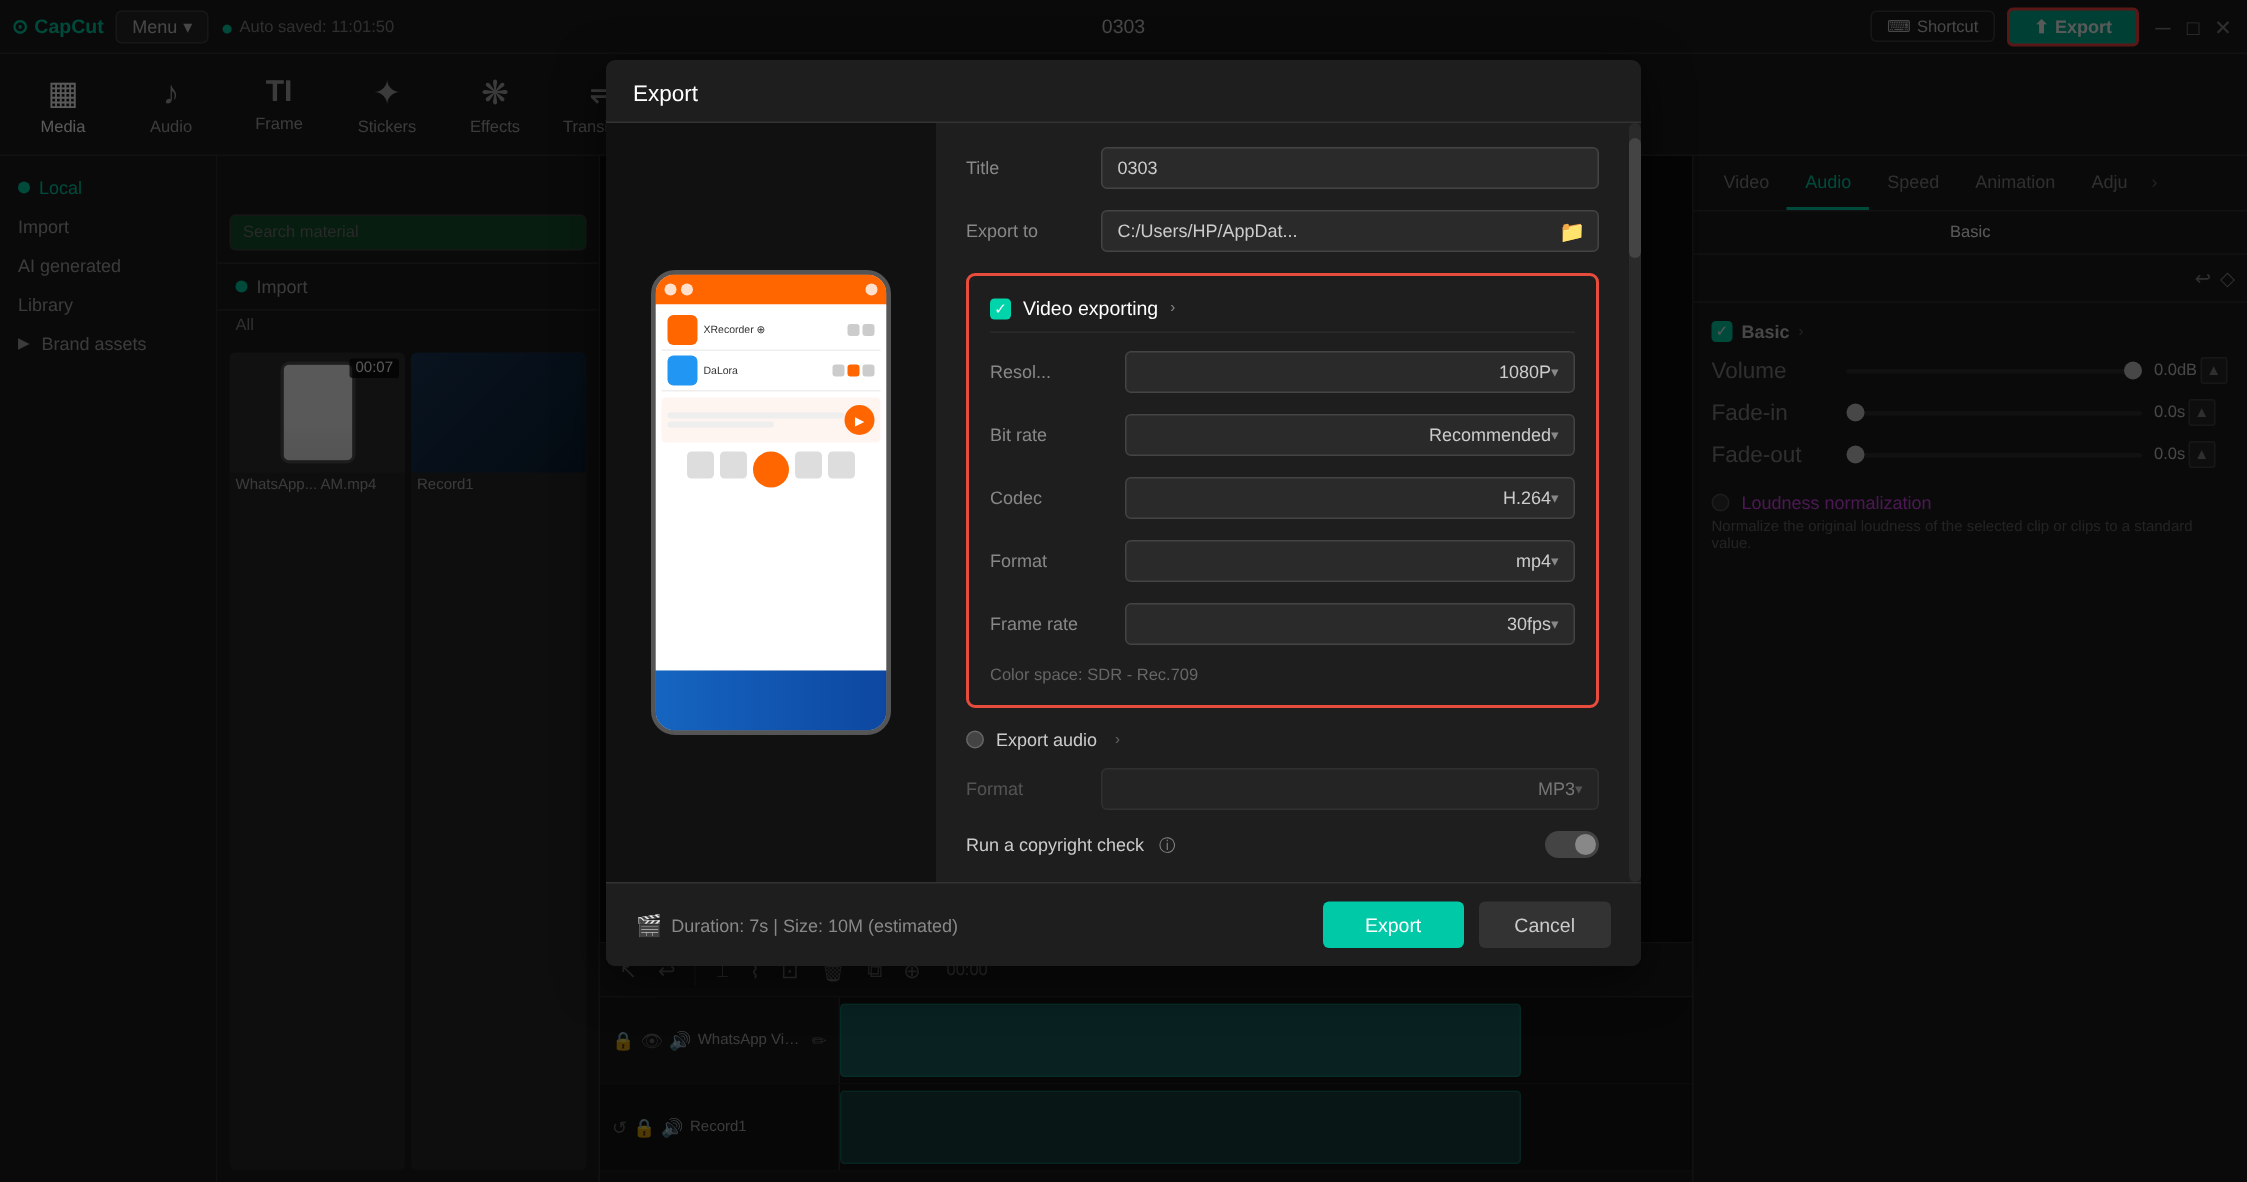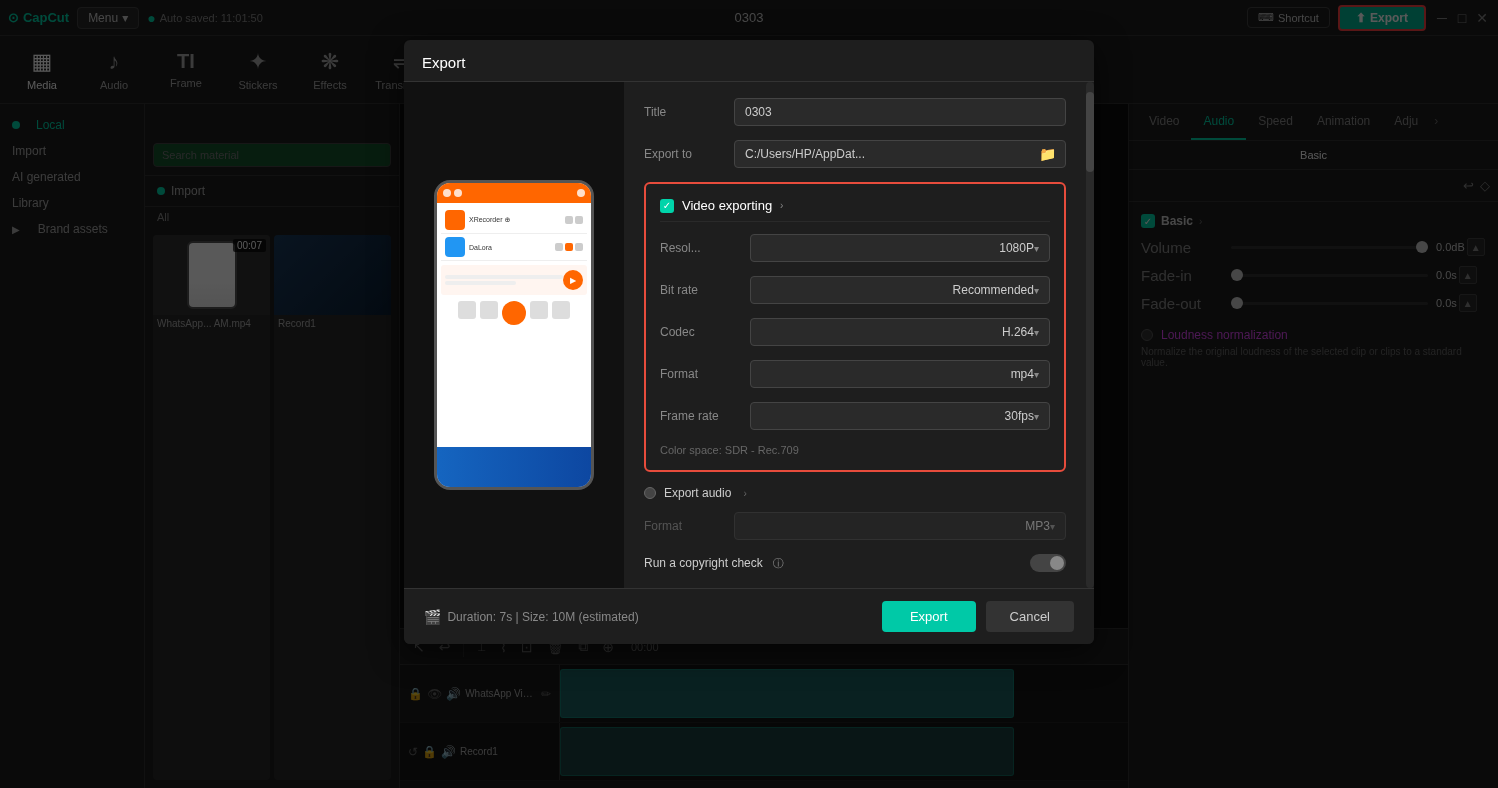--- a/index.html
+++ b/index.html
@@ -134,21 +134,21 @@
       border-right: 1px solid #333;
       padding: 8px 0;
       flex-shrink: 0;
       overflow-y: auto;
     }
     .left-panel-item {
       padding: 6px 12px;
       cursor: pointer;
       color: #aaa;
       font-size: 12px;
-      display: flex; align-items: center; gap: 16px;
+      display: flex; align-items: center; gap: 6px;
     }
     .left-panel-item.active { color: #00d4aa; }
     .left-panel-item .dot {
       width: 8px; height: 8px;
       border-radius: 50%;
       background: #00d4aa;
       flex-shrink: 0;
     }
     .left-panel-item .arrow { font-size: 10px; margin-right: 2px; }
 

